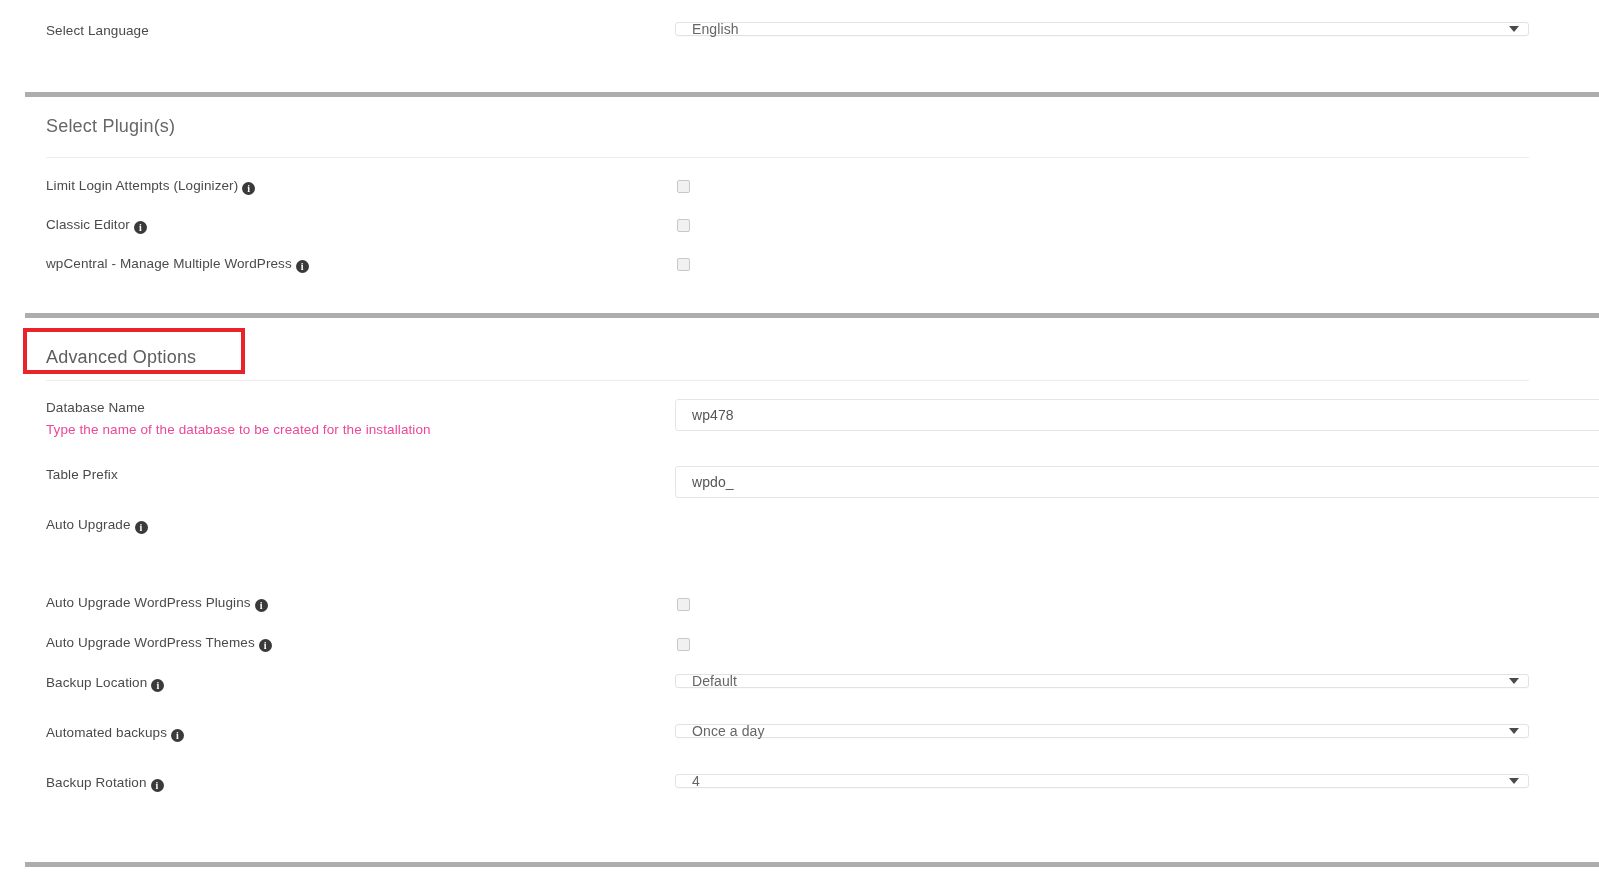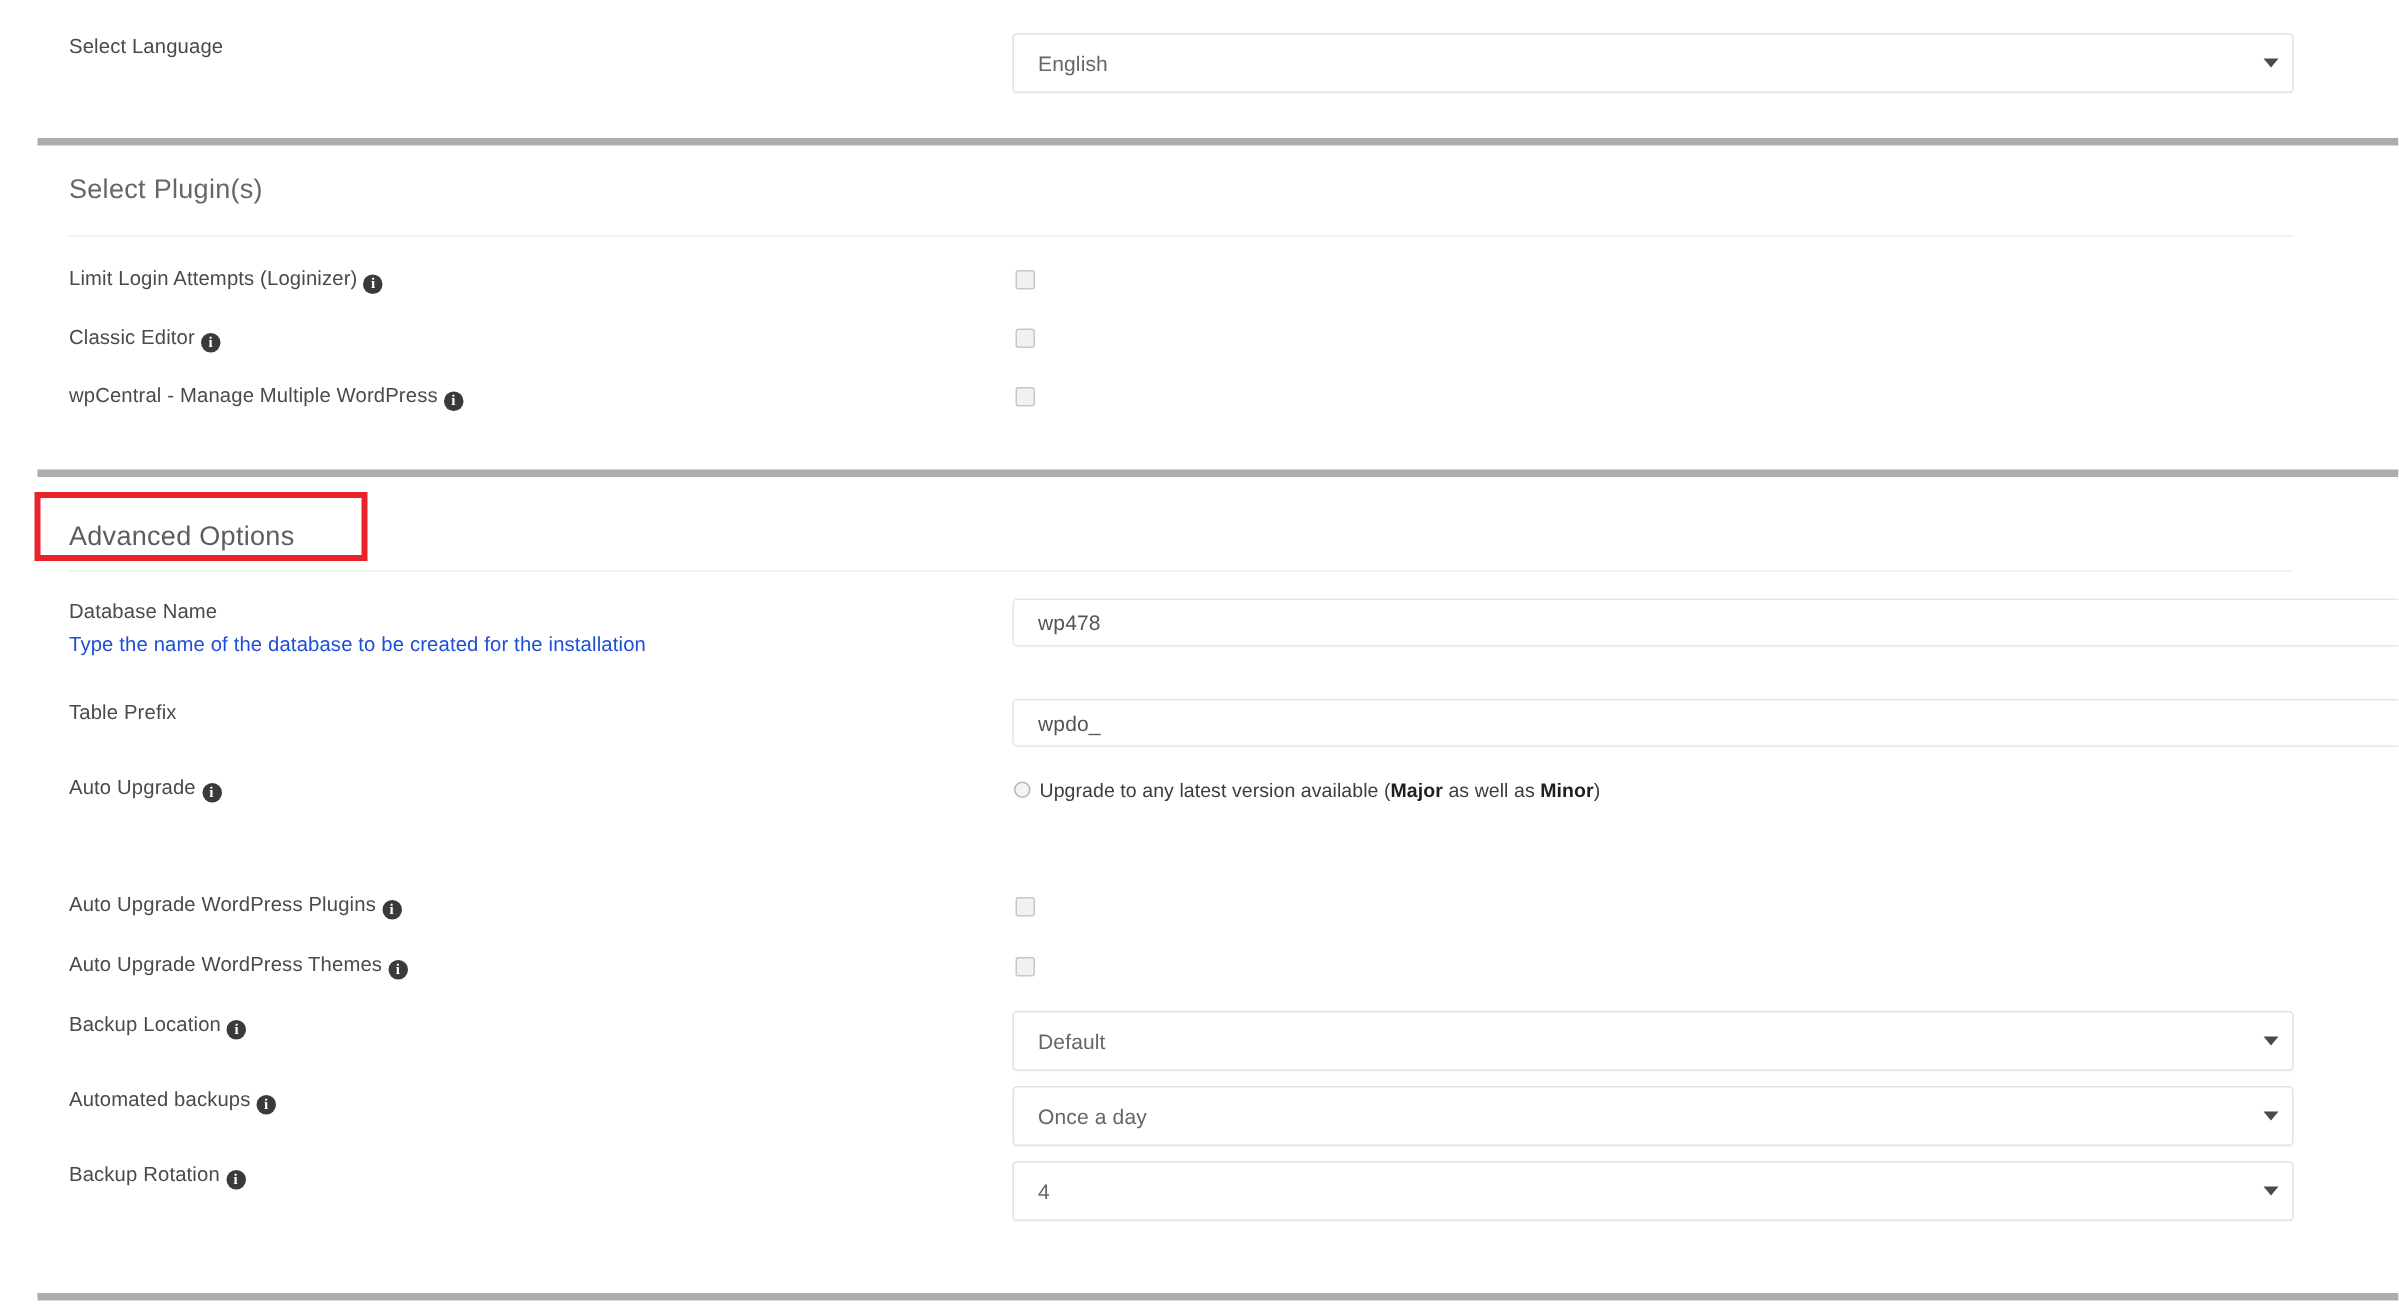--- a/index.html
+++ b/index.html
@@ -32,21 +32,21 @@
     left: 46px;
     font-size: 13.5px;
     color: #4a4a4a;
     white-space: nowrap;
     letter-spacing: 0.1px;
   }
   .helper {
     position: absolute;
     left: 46px;
     font-size: 13.5px;
-    color: #1d4ed8;
+    color: #ec4899;
     white-space: nowrap;
     letter-spacing: 0.1px;
   }
 
   
   .section-title {
     position: absolute;
     left: 46px;
     font-size: 18px;
     color: #676767;
@@ -68,21 +68,21 @@
     width: 1483px;
     height: 1px;
     background: #ededed;
   }
 
   
   .select {
     position: absolute;
     left: 675px;
     width: 854px;
-    height: 40px;
+    height: 14px;
     border: 1px solid #e2e2e2;
     border-radius: 3px;
     background: #fff;
     box-shadow: 0 1px 1px rgba(0,0,0,0.02);
   }
   .select .val {
     position: absolute;
     left: 16px;
     top: 50%;
     transform: translateY(-50%);
@@ -286,23 +286,20 @@
     <div class="textinput" style="top:-1px;">
       <span class="val">wpdo_</span>
     </div>
   </div>
 
   <div class="row" style="top:517px;">
     <div class="label" style="top:0px;">
       <span>Auto Upgrade</span><span class="info-icon">i</span>
     </div>
     <div class="radio-group" style="top:2px;">
-      <div class="radio-line">
-        <span class="radio"></span><span>Upgrade to any latest version available (</span><b>Major</b><span> as well as </span><b>Minor</b><span>)</span>
-      </div>
     </div>
   </div>
 
   <div class="row" style="top:595px;">
     <div class="label" style="top:0px;">
       <span>Auto Upgrade WordPress Plugins</span><span class="info-icon">i</span>
     </div>
     <div class="checkbox" style="top:3px;"></div>
   </div>
 

